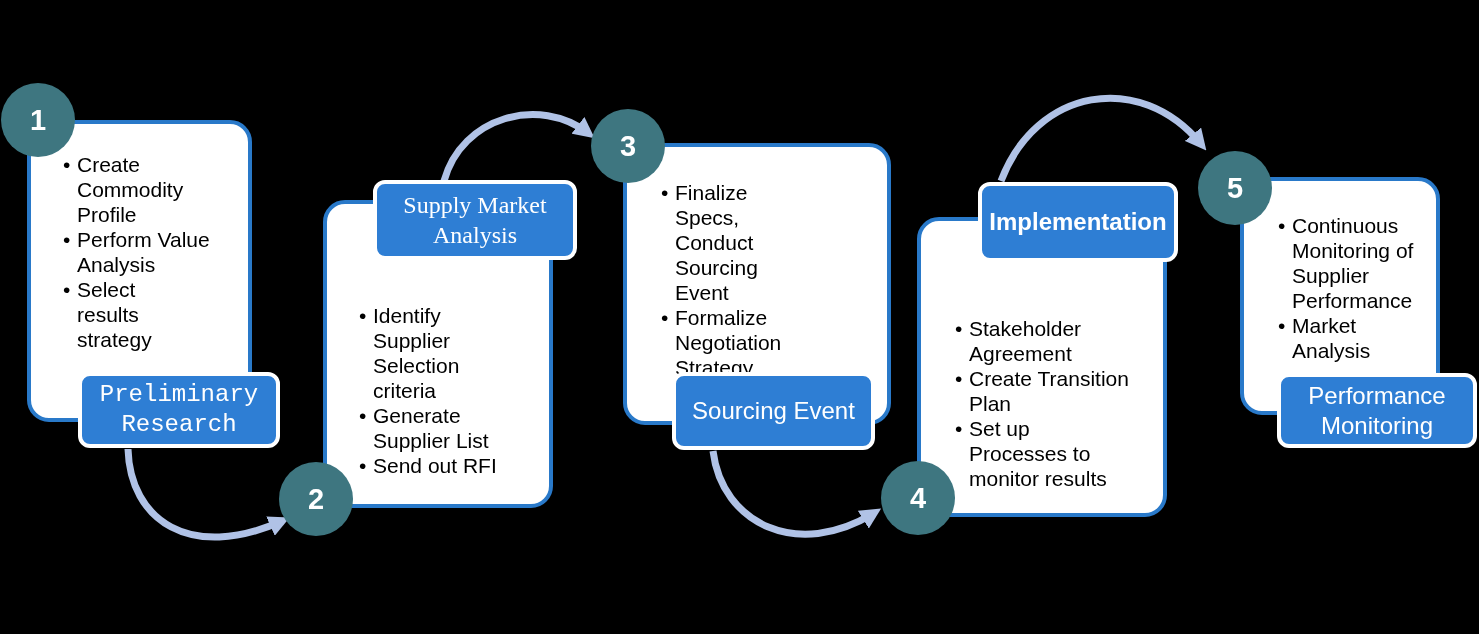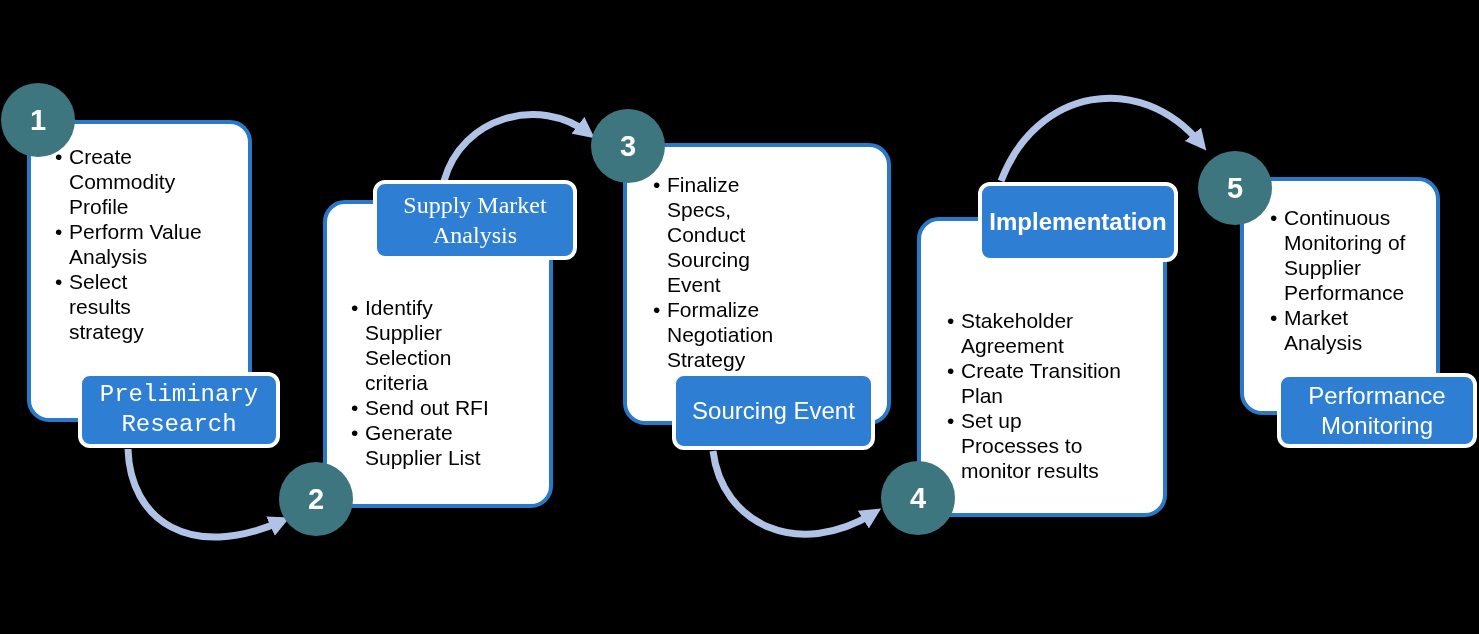--- a/index.html
+++ b/index.html
@@ -23,21 +23,21 @@
   }
   .card {
     position: absolute;
     background: #ffffff;
     border: 4px solid #2979c9;
     border-radius: 22px;
     box-sizing: border-box;
     z-index: 2;
   }
   .bullets {
-    margin: 0;
+    margin: 8px;
     list-style: none;
     color: #000000;
     font-size: 21px;
     line-height: 25px;
   }
   .bullets li {
     position: relative;
     padding-left: 14px;
     white-space: pre-line;
   }
@@ -140,23 +140,23 @@
     </div>
   </section>
 
   <section class="step s2">
     <div class="card">
       <ul class="bullets">
         <li>Identify
 Supplier
 Selection
 criteria</li>
-        <li>Send out RFI</li>
         <li>Generate
 Supplier List</li>
+        <li>Send out RFI</li>
       </ul>
     </div>
     <div class="label">
       <span>Supply Market Analysis</span>
     </div>
     <div class="num">
       <span>2</span>
     </div>
   </section>
 

